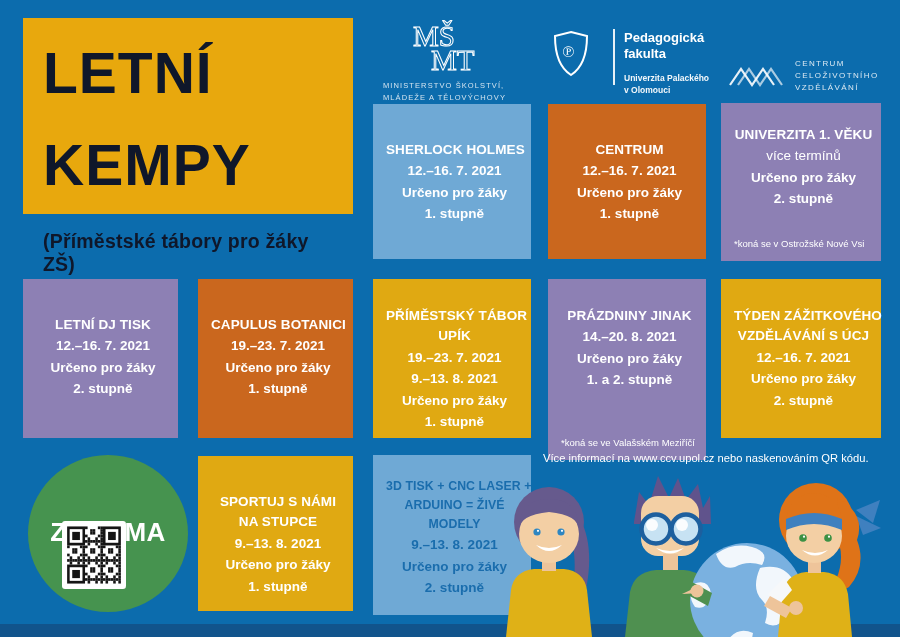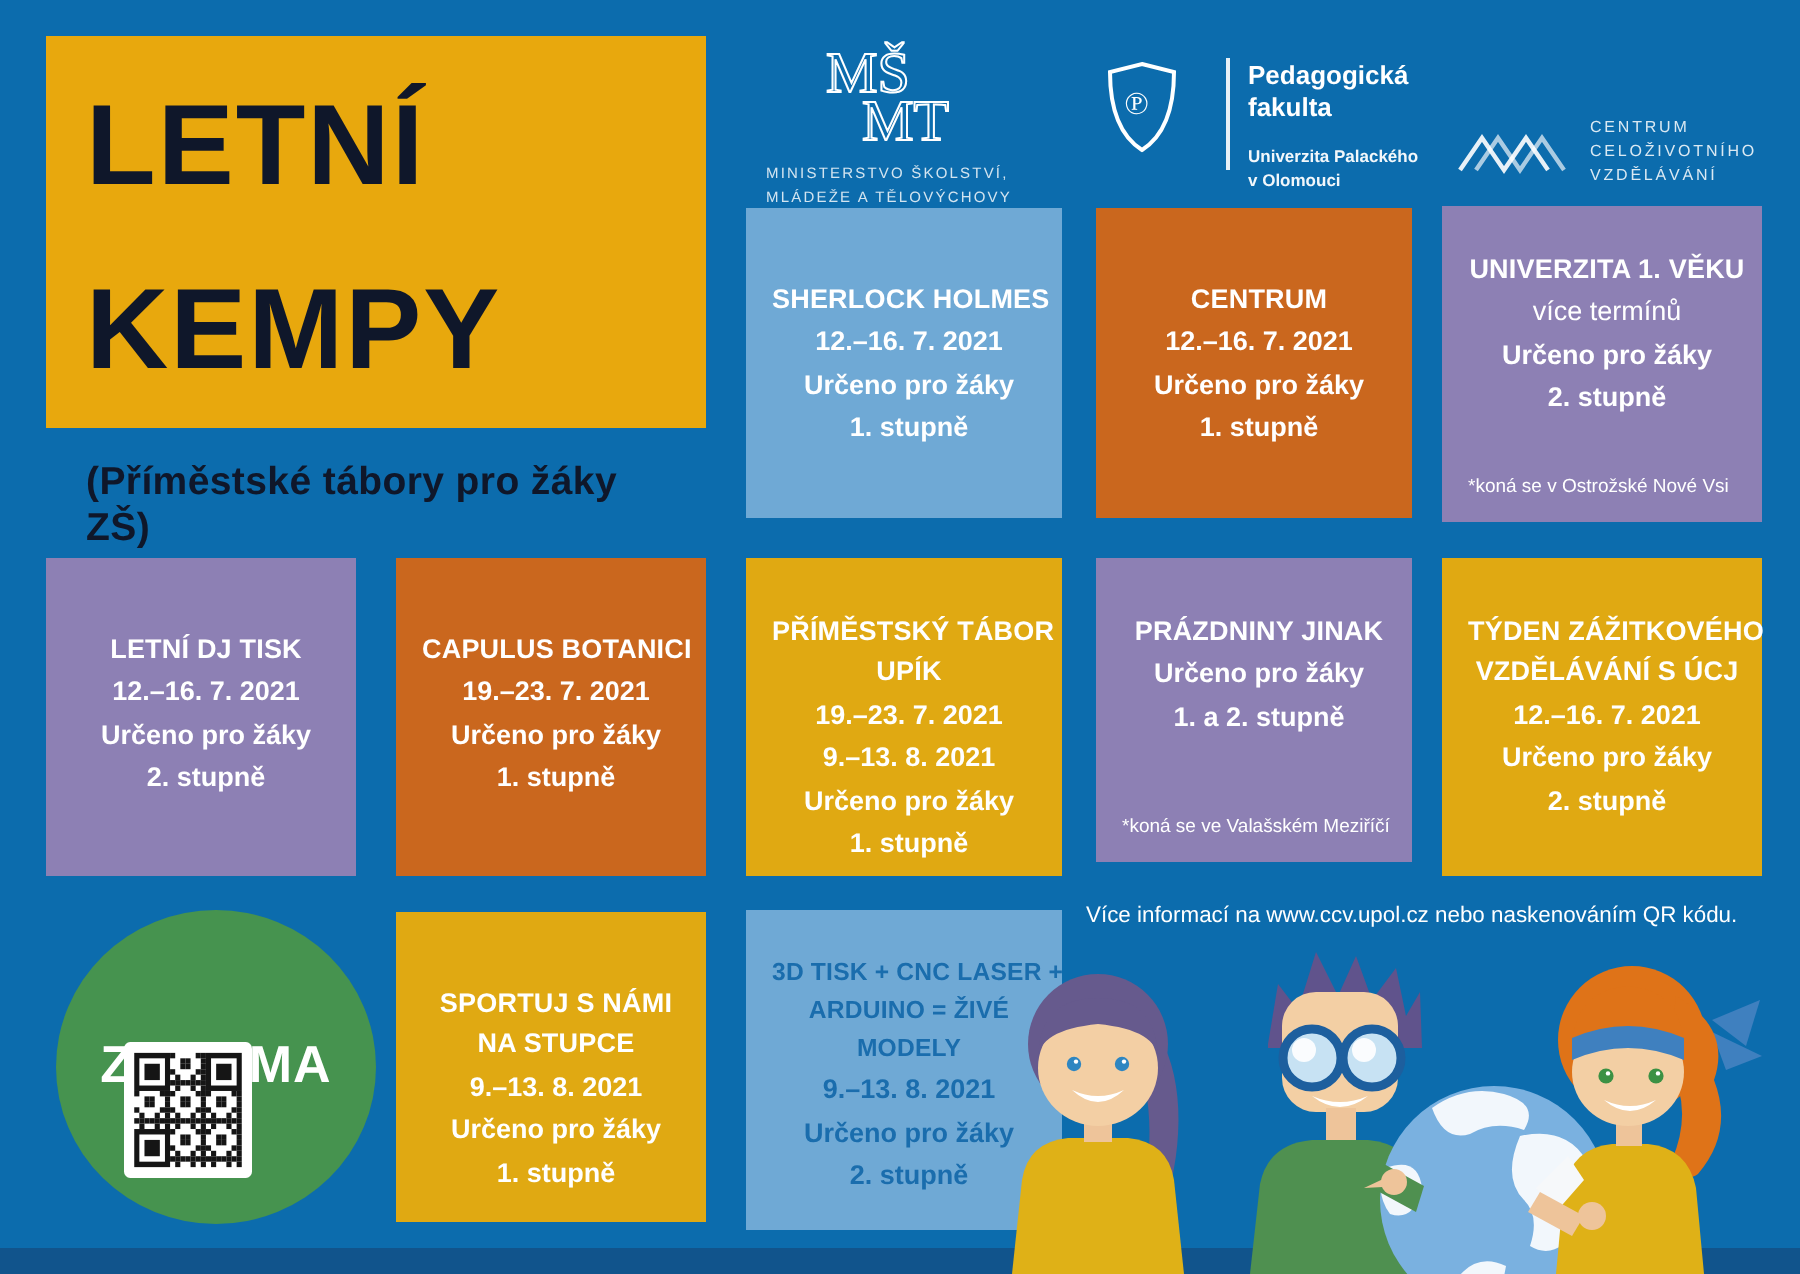--- a/index.html
+++ b/index.html
@@ -149,22 +149,23 @@
 
   <div class="camp c-yellow pt-md" style="left:373px;top:279px;width:158px;height:159px">
     <div class="camp-name">PŘÍMĚSTSKÝ TÁBOR</div>
     <div class="camp-name">UPÍK</div>
     <div class="camp-line">19.–23. 7. 2021</div>
     <div class="camp-line">9.–13. 8. 2021</div>
     <div class="camp-line">Určeno pro žáky</div>
     <div class="camp-line">1. stupně</div>
   </div>
 
-  <div class="camp c-purple pt-md" style="left:548px;top:279px;width:158px;height:152px">
+  <div class="camp c-purple pt-md" style="left:548px;top:279px;width:158px;height:181px">
     <div class="camp-name">PRÁZDNINY JINAK</div>
+    <div class="camp-line">14.–20. 8. 2021</div>
     <div class="camp-line">Určeno pro žáky</div>
     <div class="camp-line">1. a 2. stupně</div>
     <div class="camp-note">*koná se ve Valašském Meziříčí</div>
   </div>
 
   <div class="camp c-yellow pt-md" style="left:721px;top:279px;width:160px;height:159px">
     <div class="camp-name">TÝDEN ZÁŽITKOVÉHO</div>
     <div class="camp-name">VZDĚLÁVÁNÍ S ÚCJ</div>
     <div class="camp-line">12.–16. 7. 2021</div>
     <div class="camp-line">Určeno pro žáky</div>

